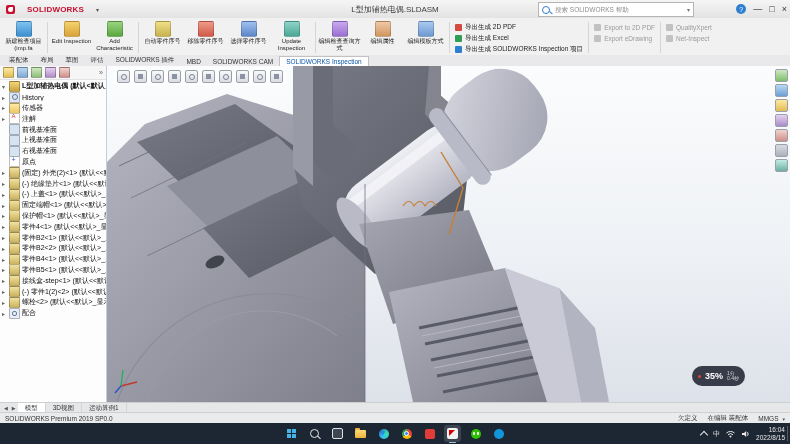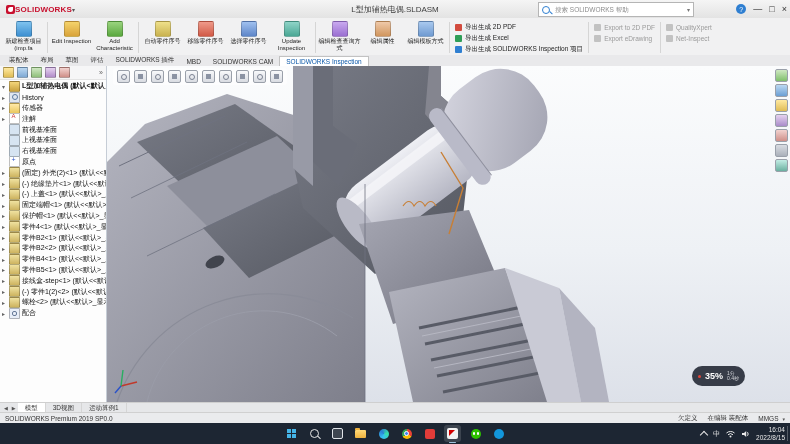--- a/index.html
+++ b/index.html
@@ -1,21 +1,21 @@
 <!DOCTYPE html>
 <html><head>
 <meta charset="utf-8">
 <style>
   html,body{margin:0;padding:0;}
   body{width:790px;height:444px;overflow:hidden;font-family:"Liberation Sans","DejaVu Sans",sans-serif;}
   .window{position:relative;width:790px;height:444px;background:#fff;}
 
   
   .titlebar{position:absolute;top:0;left:0;right:0;height:18px;background:linear-gradient(#f5f5f5,#e3e3e3);border-bottom:1px solid #cfcfcf;display:flex;align-items:center;}
-  .logo{display:flex;align-items:center;gap:0;padding:0 6px;}
+  .logo{display:flex;align-items:center;gap:12px;padding:0 6px;}
   .logo-mark{width:9px;height:9px;background:#c8102e;border-radius:2px;position:relative;}
   .logo-mark::after{content:"";position:absolute;left:2px;top:2px;width:5px;height:5px;border-radius:50% 0 50% 50%;background:#fff;}
   .logo-text{color:#c8102e;font-weight:bold;font-size:8px;letter-spacing:.2px;}
   .logo-caret{font-size:6px;color:#555;}
   .doc-title{position:absolute;left:50%;transform:translateX(-50%);font-size:8px;color:#3c3c3c;white-space:nowrap;}
   .search-box{position:absolute;right:96px;top:2px;width:148px;height:13px;background:#fff;border:1px solid #b5b5b5;display:flex;align-items:center;padding:0 3px;gap:3px;}
   .search-box input{flex:1;border:none;outline:none;background:transparent;font-size:6.5px;color:#666;font-family:inherit;min-width:0;}
   .search-box input::placeholder{color:#8d8d8d;}
   .mag{width:6px;height:6px;border:1.2px solid #2f7fd1;border-radius:50%;position:relative;flex:none;}
   .mag::after{content:"";position:absolute;width:3.5px;height:1.2px;background:#2f7fd1;transform:rotate(45deg);right:-3px;bottom:-1px;}

